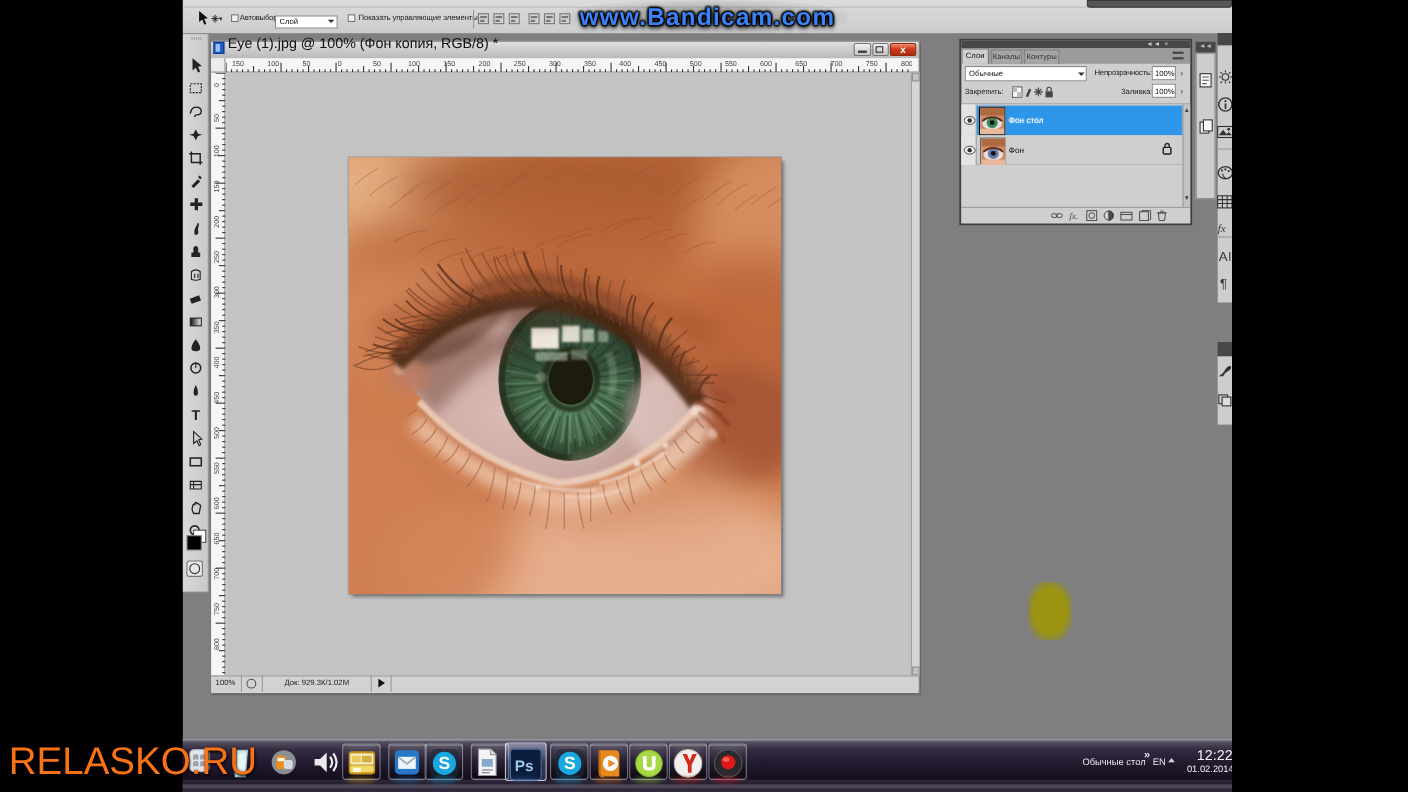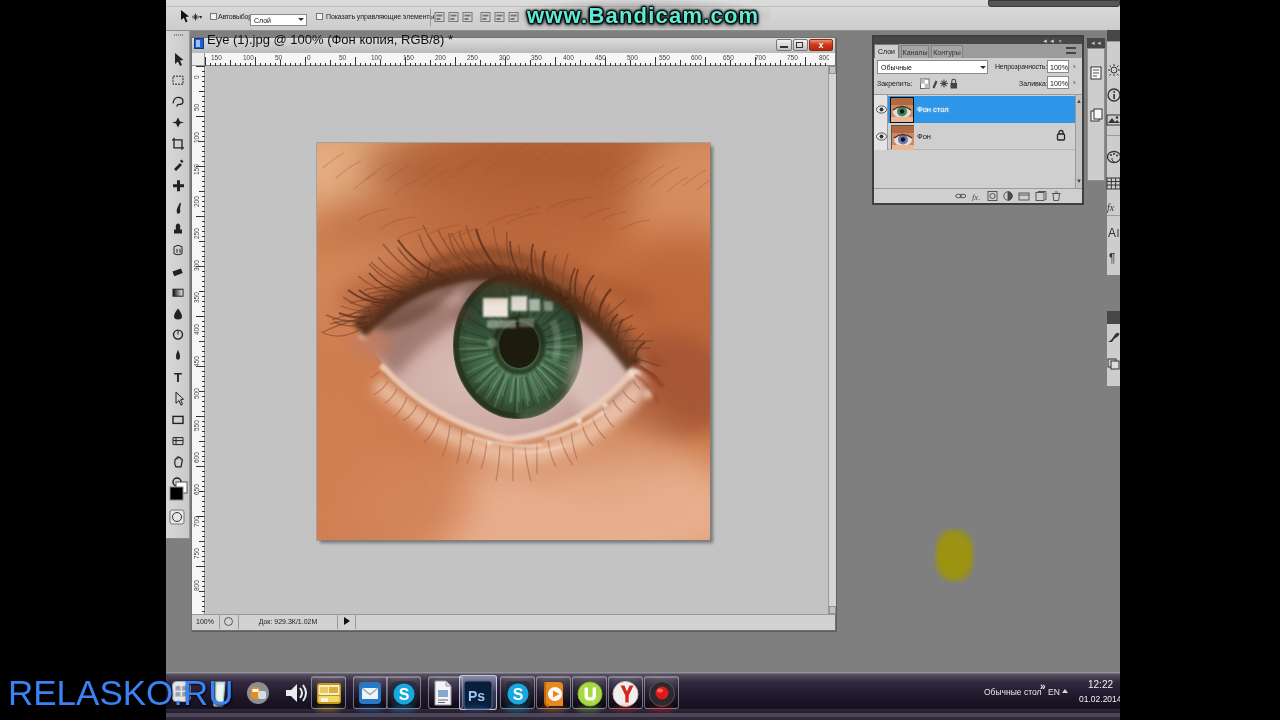--- a/index.html
+++ b/index.html
@@ -49,21 +49,21 @@
     <rect x="2.5" y="3.5" width="6" height="2" fill="#777"></rect>
     <rect x="2.5" y="7" width="4" height="2" fill="#777"></rect>
   </svg>
 <svg class="abs" style="left:508px;top:11px" width="11" height="12" viewBox="0 0 11 12">
     <rect x="1" y="1.5" width="9" height="9" fill="none" stroke="#777"></rect>
     <rect x="2.5" y="3.5" width="6" height="2" fill="#777"></rect>
     <rect x="2.5" y="7" width="4" height="2" fill="#777"></rect>
   </svg>
 
 <div class="abs" style="left:515px;top:0px;width:255px;height:30px;background:radial-gradient(ellipse at center, rgba(70,70,70,0.5), rgba(120,120,120,0.0) 78%)"></div>
-<div class="abs" style="left:527px;top:3px;font-size:22px;font-weight:bold;color:#5eead4;letter-spacing:1.2px;text-shadow:0 0 2px #000,0 0 3px #000,1px 1px 2px #000,-1px -1px 2px #000,1px -1px 2px #000,-1px 1px 2px #000,0 2px 5px #000">www.Bandicam.com</div>
+<div class="abs" style="left:527px;top:3px;font-size:22px;font-weight:bold;color:#3b82f6;letter-spacing:1.2px;text-shadow:0 0 2px #000,0 0 3px #000,1px 1px 2px #000,-1px -1px 2px #000,1px -1px 2px #000,-1px 1px 2px #000,0 2px 5px #000">www.Bandicam.com</div>
 
 <div class="abs" style="left:988px;top:0;width:132px;height:7px;background:#565656;border:1px solid #3a3a3a;border-radius:0 0 3px 3px"></div>
 
 <div class="abs" style="left:166px;top:31px;width:24px;height:508px;background:linear-gradient(90deg,#d8d8d8,#c9c9c9);border-right:1px solid #979797;border-bottom:1px solid #8a8a8a"></div>
 <div class="abs" style="left:174px;top:34px;width:9px;height:2px;border-top:1px dotted #888;border-bottom:1px dotted #888"></div>
 
 <svg class="abs" style="left:166px;top:31px" width="24" height="508" viewBox="0 0 24 508">
     <defs>
       <linearGradient id="tgrad" x1="0" y1="0" x2="1" y2="0">
         <stop offset="0" stop-color="#111"></stop>
@@ -1059,17 +1059,17 @@
 <div class="abs" style="left:504px;top:706px;width:26px;height:6px;background:#18a8e0;opacity:0.35;filter:blur(2px);border-radius:50%"></div>
 <div class="abs" style="left:540px;top:706px;width:26px;height:6px;background:#e07820;opacity:0.35;filter:blur(2px);border-radius:50%"></div>
 <div class="abs" style="left:576px;top:706px;width:26px;height:6px;background:#9ad04a;opacity:0.35;filter:blur(2px);border-radius:50%"></div>
 <div class="abs" style="left:612px;top:706px;width:26px;height:6px;background:#d02818;opacity:0.35;filter:blur(2px);border-radius:50%"></div>
 <div class="abs" style="left:648px;top:706px;width:26px;height:6px;background:#e01818;opacity:0.35;filter:blur(2px);border-radius:50%"></div>
 
 <div class="abs" style="left:984px;top:687px;font-size:8.5px;color:#e8e8f0">Обычные стол</div>
 <div class="abs" style="left:1040px;top:681px;font-size:10px;color:#e8e8f0;font-weight:bold">»</div>
 <div class="abs" style="left:1048px;top:687px;font-size:8.5px;color:#e8e8f0">EN</div>
 <div class="abs" style="left:1062px;top:689px;width:0;height:0;border-left:3.5px solid transparent;border-right:3.5px solid transparent;border-bottom:4.5px solid #d8d8e0"></div>
-<div class="abs" style="left:1088px;top:679px;font-size:10px;color:#f0f0f8">12:22</div>
+<div class="abs" style="left:1088px;top:679px;font-size:13px;color:#f0f0f8">12:22</div>
 <div class="abs" style="left:1079px;top:694px;font-size:8.5px;color:#f0f0f8">01.02.2014</div>
 
 <div class="abs" style="left:0;top:0;width:166px;height:720px;background:#000"></div>
 <div class="abs" style="left:1120px;top:0;width:160px;height:720px;background:#000"></div>
-<div class="abs" style="left:8px;top:673px;font-size:35px;color:#3b82f6;letter-spacing:0px;text-shadow:1px 1px 2px rgba(0,0,0,0.85),0 0 2px rgba(0,0,0,0.5)">RELASKO.RU</div>
+<div class="abs" style="left:8px;top:673px;font-size:35px;color:#f97316;letter-spacing:0px;text-shadow:1px 1px 2px rgba(0,0,0,0.85),0 0 2px rgba(0,0,0,0.5)">RELASKO.RU</div>
 </body></html>

